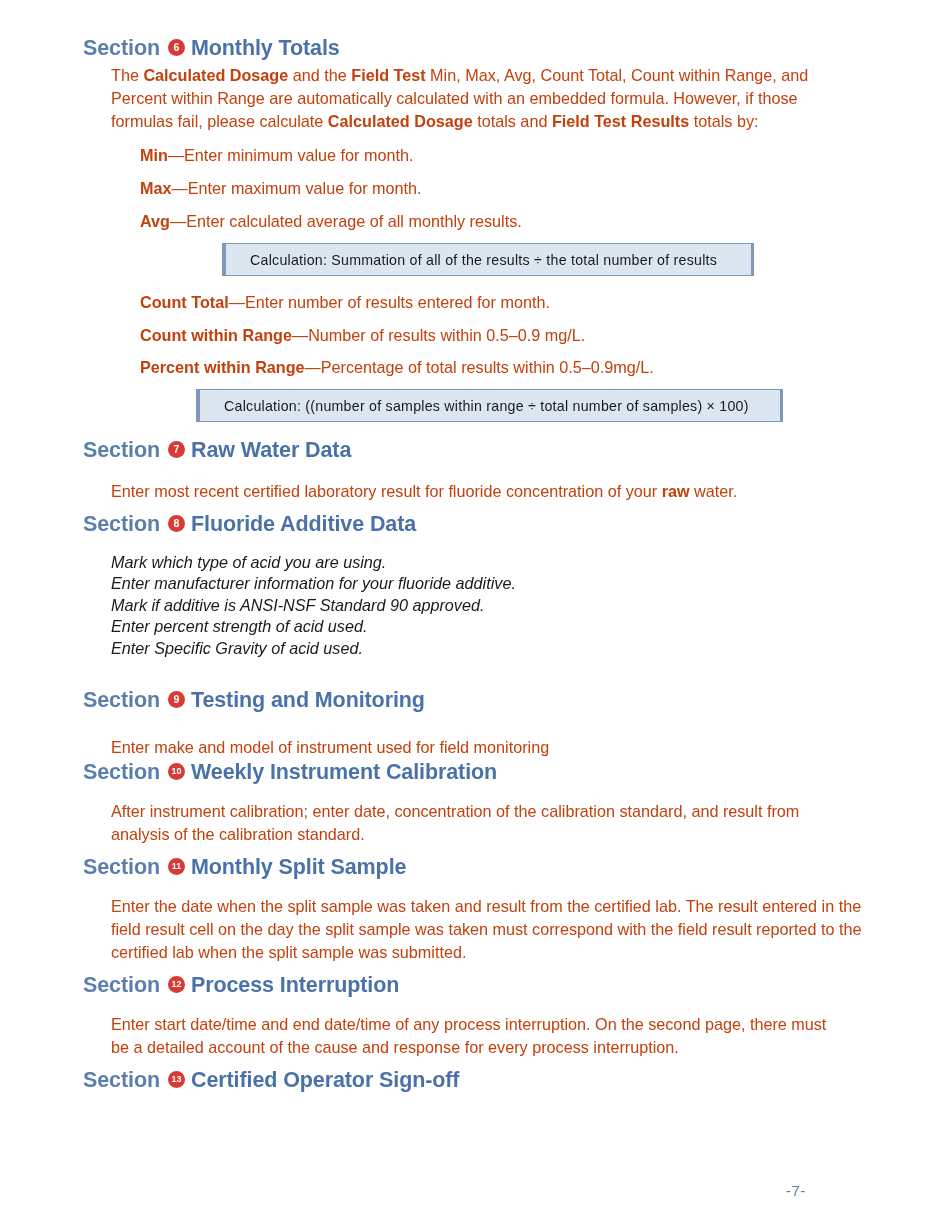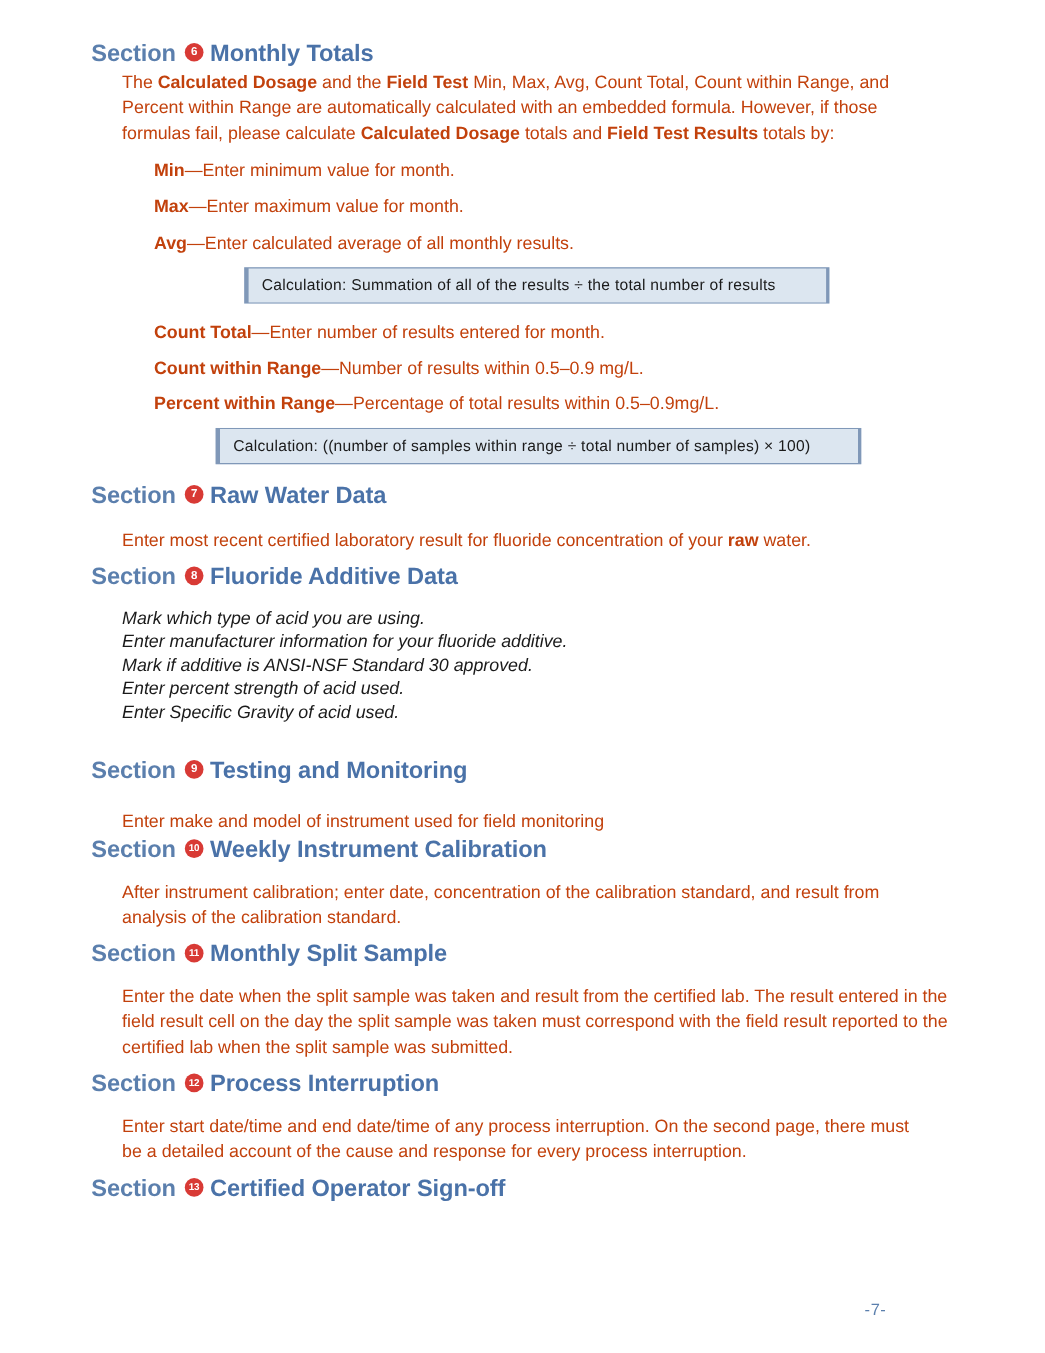--- a/index.html
+++ b/index.html
@@ -80,21 +80,21 @@
     border: 1px solid #8098b8;
     border-left: 4px solid #8098b8;
     border-right: 3px solid #8098b8;
     box-sizing: border-box;
     display: flex;
     align-items: center;
     font-size: 14.2px;
     color: #1a1a1a;
     white-space: nowrap;
   }
-  .calc-box .inner { padding-left: 12px; letter-spacing: 0.25px; }
+  .calc-box .inner { padding-left: 24px; letter-spacing: 0.25px; }
 
   
   .page-number {
     position: absolute;
     font-size: 15px;
     color: #5b7fad;
     letter-spacing: 0.5px;
   }
 </style>
 </head>
@@ -140,21 +140,21 @@
 
   <div class="section-heading" style="left:83px; top:514px;">
     <span class="section-word">Section</span>
     <span class="badge">8</span>
     <span class="section-title">Fluoride Additive Data</span>
   </div>
 
   <div class="tight-list" style="left:111px; top:552px; width:740px;">
     <div>Mark which type of acid you are using.</div>
     <div>Enter manufacturer information for your fluoride additive.</div>
-    <div>Mark if additive is ANSI-NSF Standard 30 approved.</div>
+    <div>Mark if additive is ANSI-NSF Standard 90 approved.</div>
     <div>Enter percent strength of acid used.</div>
     <div>Enter Specific Gravity of acid used.</div>
   </div>
 
   <div class="section-heading" style="left:83px; top:690px;">
     <span class="section-word">Section</span>
     <span class="badge">9</span>
     <span class="section-title">Testing and Monitoring</span>
   </div>
 

